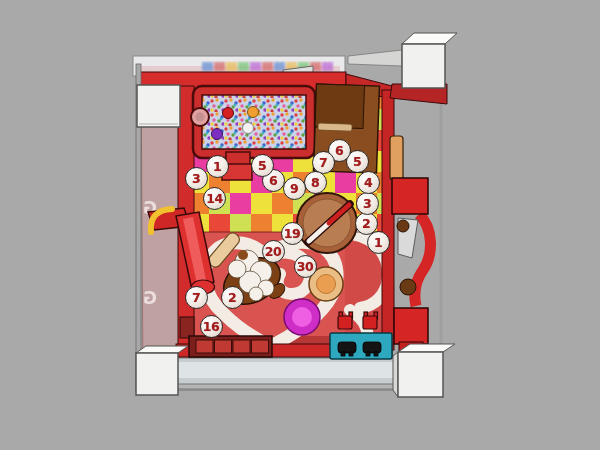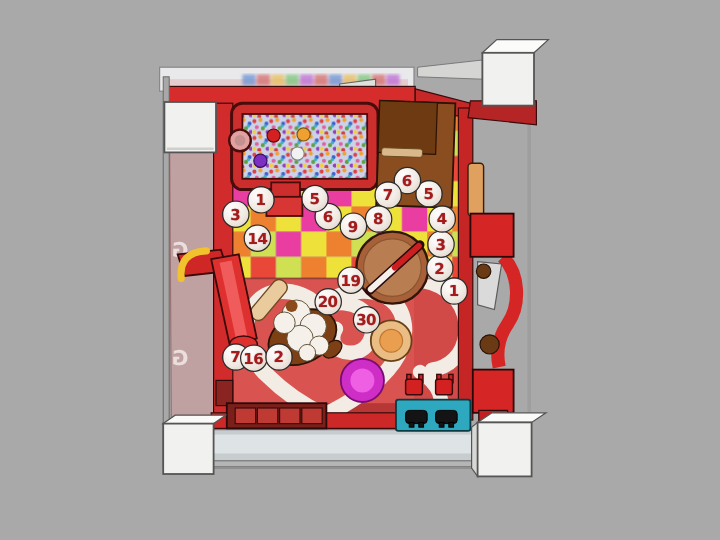--- a/index.html
+++ b/index.html
@@ -254,19 +254,19 @@
   <div class="marker" style="left:327.5px;top:138.5px">6</div>
   <div class="marker" style="left:311.5px;top:150.5px">7</div>
   <div class="marker" style="left:303.5px;top:170.5px">8</div>
   <div class="marker" style="left:282.5px;top:176.5px">9</div>
   <div class="marker" style="left:261.5px;top:168.5px">6</div>
   <div class="marker" style="left:250.5px;top:153.5px">5</div>
   <div class="marker" style="left:205.5px;top:154.5px">1</div>
   <div class="marker" style="left:184.5px;top:166.5px">3</div>
   <div class="marker" style="left:203px;top:186.5px">14</div>
   <div class="marker" style="left:184.5px;top:285.5px">7</div>
-  <div class="marker" style="left:199.5px;top:287px">16</div>
+  <div class="marker" style="left:199.5px;top:315px">16</div>
   <div class="marker" style="left:220.5px;top:285.5px">2</div>
   <div class="marker" style="left:261.5px;top:239.5px">20</div>
   <div class="marker" style="left:280.5px;top:222px">19</div>
   <div class="marker" style="left:293.5px;top:254.5px">30</div>
 
 </div>
 
 </body></html>

